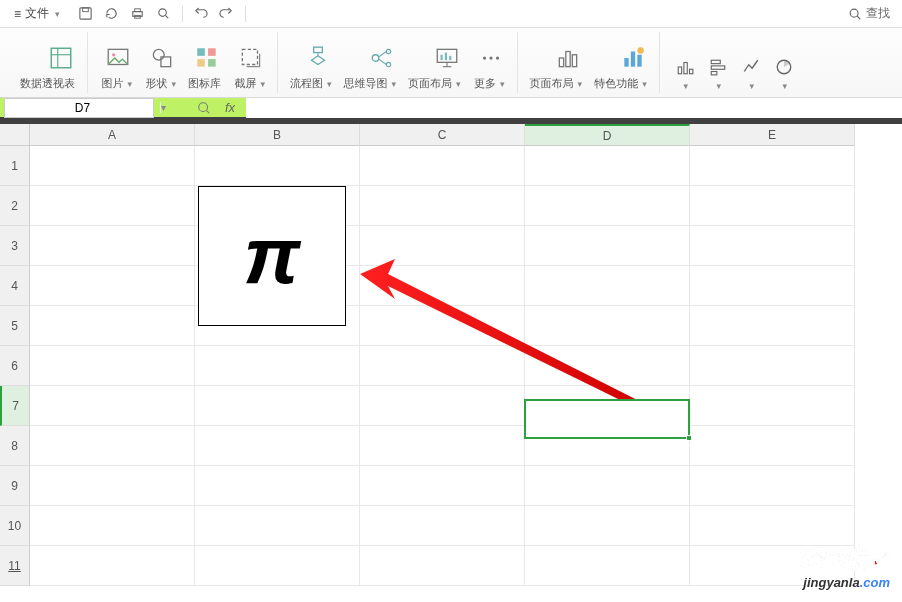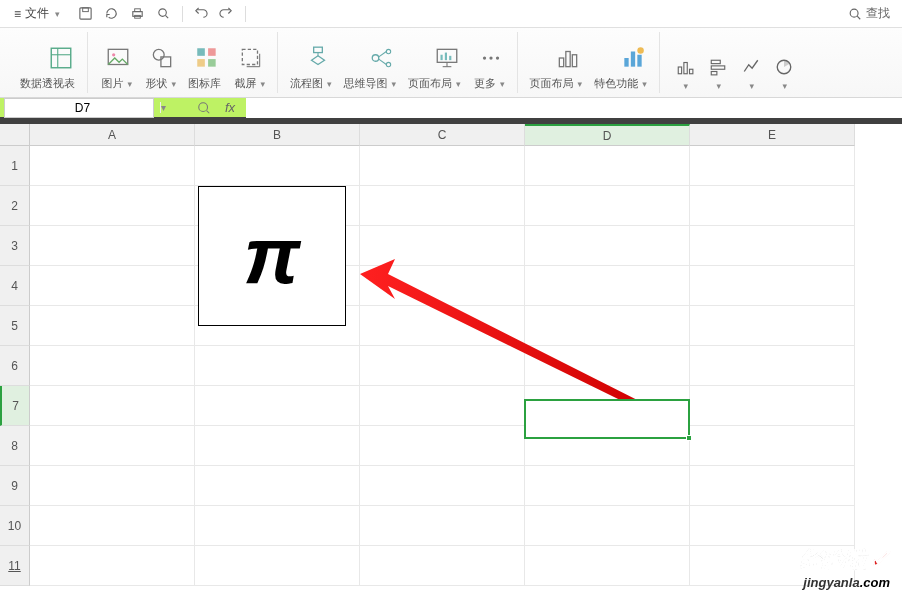--- a/index.html
+++ b/index.html
@@ -50,21 +50,21 @@
 .sel-cell { position:absolute; border:2px solid #2ba140; background: #fff; pointer-events: none; }
 .sel-handle { position:absolute; width:6px; height:6px; background:#2ba140; border:1px solid #fff; }
 
 .pi-box { position:absolute; background:#fff; border:1px solid #000; display:flex; align-items:center; justify-content:center; font-family: "Times New Roman", serif; font-style: italic; font-weight: bold; font-size: 80px; }
 
 .arrow-svg { position:absolute; pointer-events:none; }
 
 .watermark { position:absolute; right: 12px; bottom: 12px; text-align:right; }
 .wm-top { font-size: 22px; font-weight: 900; font-style: italic; color: #222; letter-spacing: 0px; -webkit-text-stroke: 1px #fff; text-shadow: 1px 1px 0 #fff, -1px -1px 0 #fff, 1px -1px 0 #fff, -1px 1px 0 #fff; display:flex; align-items:center; gap:2px; }
 .wm-bot { font-size: 13px; font-weight: bold; font-style: italic; color:#333; }
-.wm-bot .red { color:#000000; }
+.wm-bot .red { color:#3b82f6; }
 .checkmark { color: #d22; font-size: 26px; font-weight: 900; }
 
 .drop-caret { font-size:9px; color:#888; margin-left:2px; }
 </style>
 </head>
 <body>
 
 <div class="topbar">
   <div class="file-menu">
     <span>≡</span>

